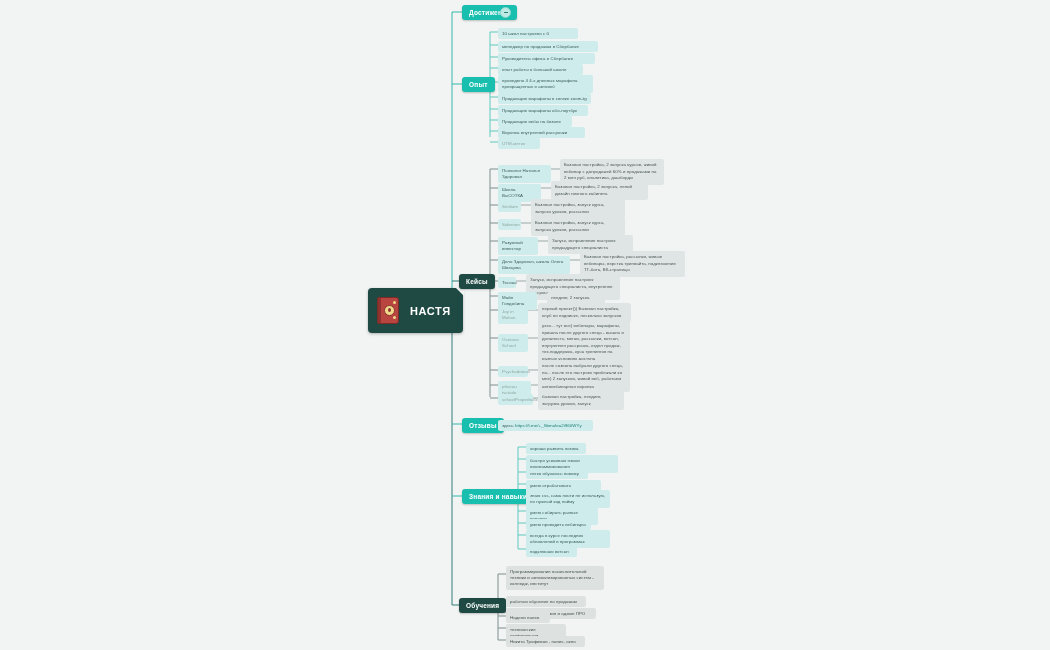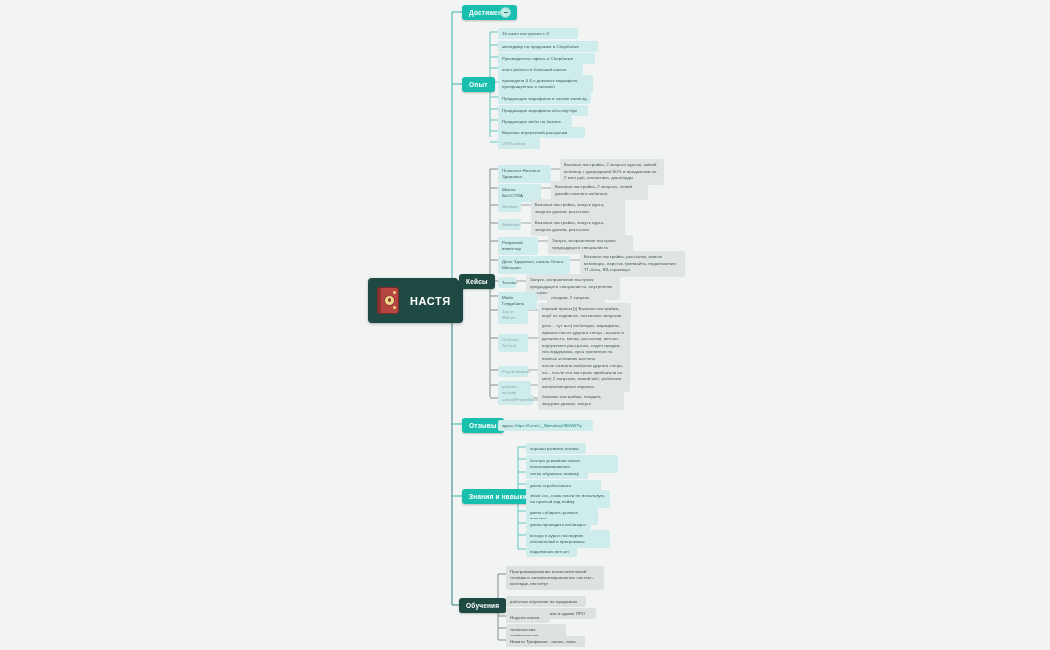--- a/index.html
+++ b/index.html
@@ -184,21 +184,21 @@
       <path d="M498,574 L498,640" stroke="#7d908d"></path>
       <path d="M498,574 L506,574" stroke="#7d908d"></path>
       <path d="M498,600 L506,600" stroke="#7d908d"></path>
       <path d="M498,612 L506,612" stroke="#7d908d"></path>
       <path d="M498,616 L506,616" stroke="#7d908d"></path>
       <path d="M498,628 L506,628" stroke="#7d908d"></path>
       <path d="M498,640 L506,640" stroke="#7d908d"></path>
     </g>
   </svg>
 
-  <div class="root" style="left:368px;top:278px;align-items:center;">
+  <div class="root" style="left:368px;top:288px;align-items:center;">
     <span class="book">
       <span class="cover"></span>
         <span class="spine"></span>
       <span class="emblem"></span>
         <span class="dot1"></span>
         <span class="dot2"></span>
     </span>
     <span class="label">НАСТЯ</span>
     <span class="foldmark"></span>
   </div>

